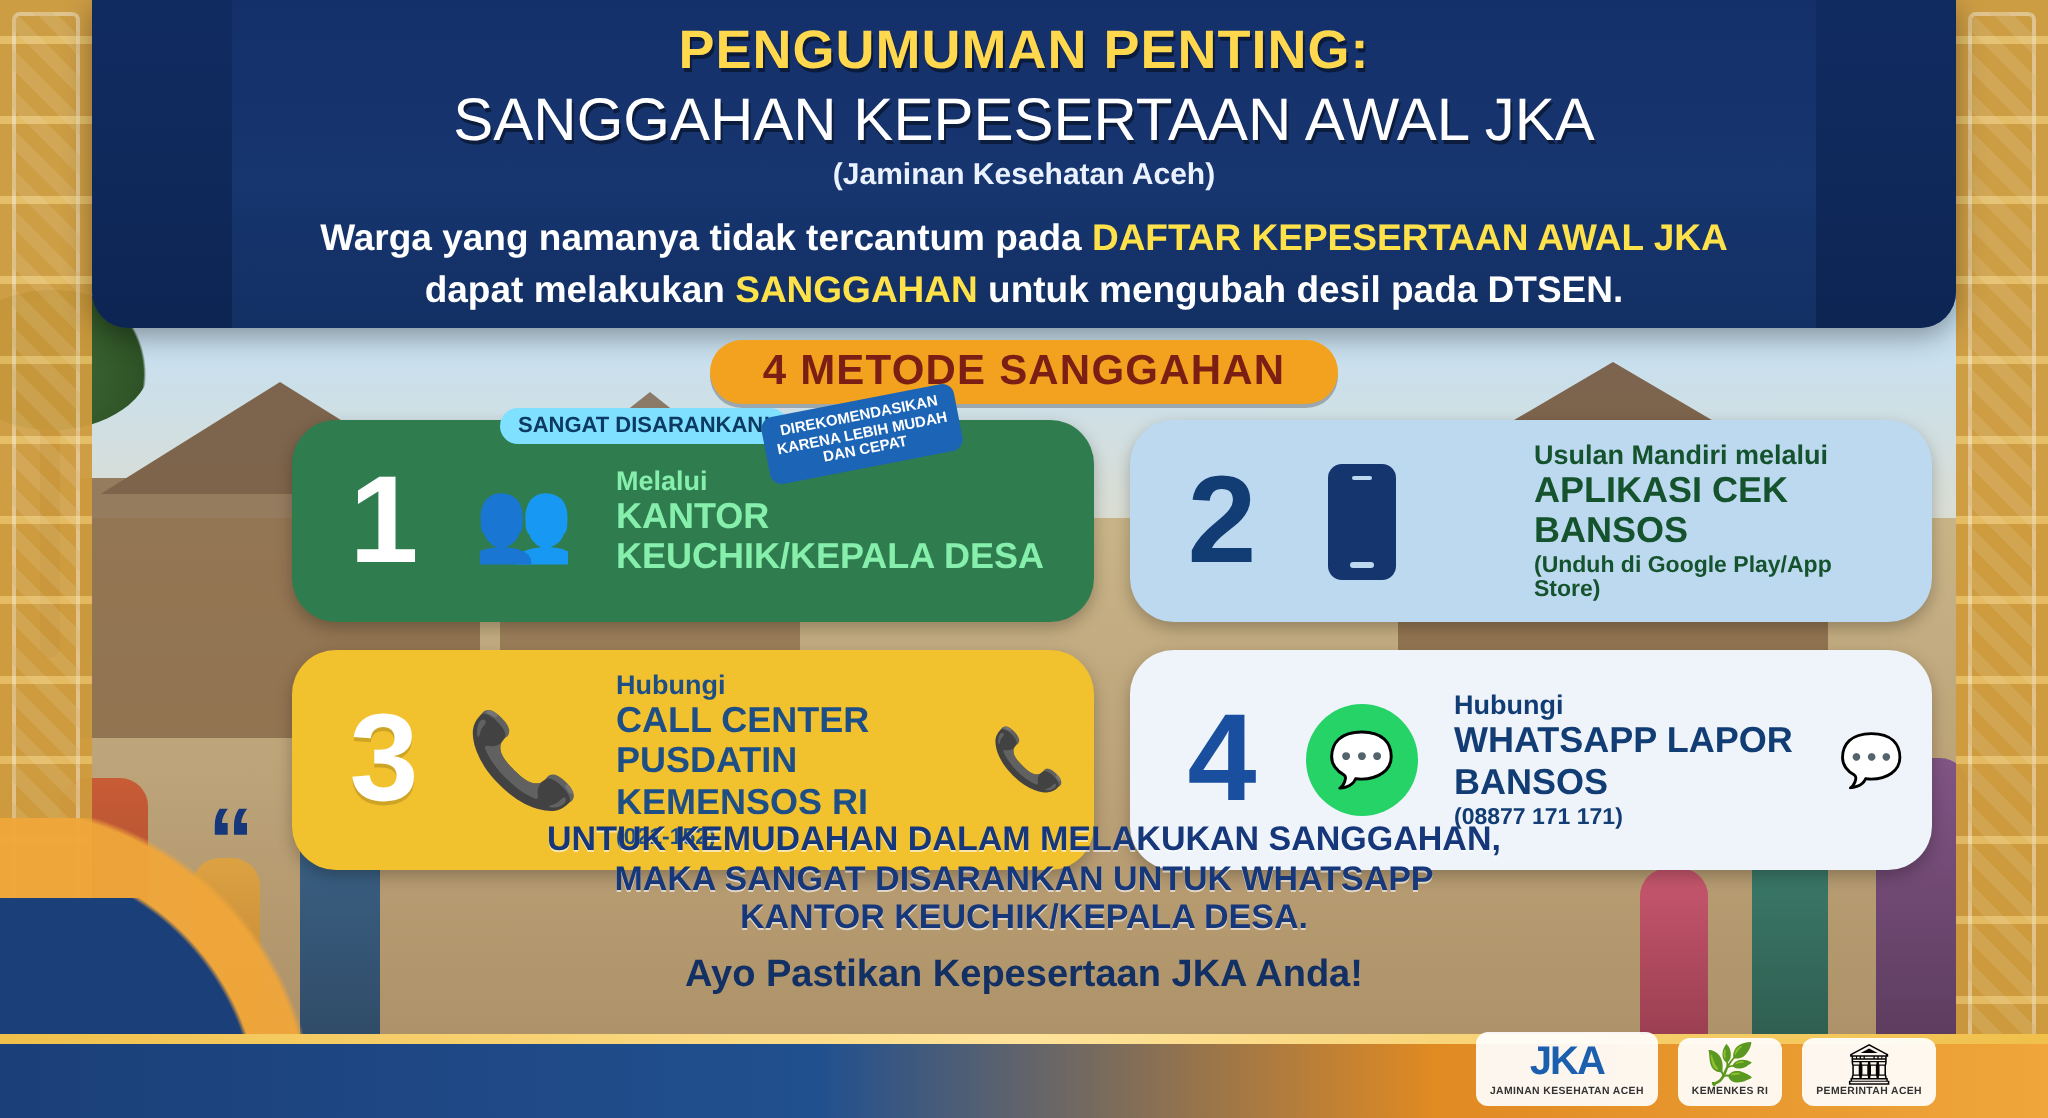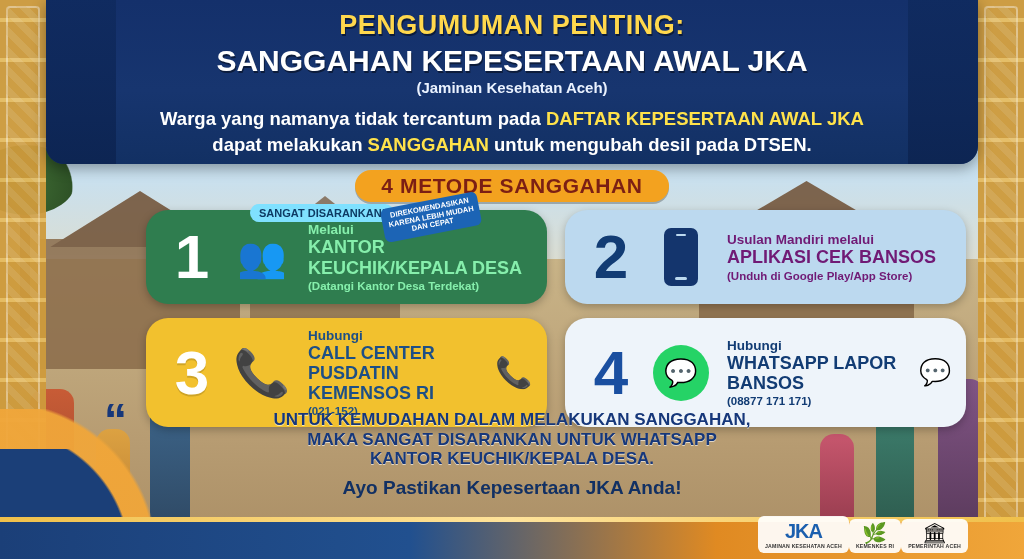--- a/index.html
+++ b/index.html
@@ -85,21 +85,21 @@
     box-shadow: 0 4px 14px rgba(0,0,0,.35);
     padding:10px 22px 0;
     text-align:center;
     color:#fff;
   }
   .header .ann {
     font-size:27px; font-weight:bold; color:#ffd84d; letter-spacing:.5px;
     text-shadow:1px 2px 0 rgba(0,0,0,.45);
   }
   .header .t1 {
-    font-size:30px; font-weight:bold; color:#ffffff; margin-top:3px;
+    font-size:30px; font-weight:normal; color:#ffffff; margin-top:3px;
     text-shadow:1px 2px 0 rgba(0,0,0,.45);
   }
   .header .t2 { font-size:15px; font-weight:bold; color:#eaf2ff; margin-top:1px;}
   .header .body {
     margin-top:10px; font-size:18.5px; line-height:1.42; color:#ffffff; font-weight:600;
   }
   .header .body b.y { color:#ffe24a; }
   .hdr-side-l, .hdr-side-r {
     position:absolute; top:0; width:70px; height:164px;
     background:linear-gradient(180deg,#0f2a5e,#0c2350);
@@ -132,21 +132,21 @@
   .num {
     font-size:62px; font-weight:bold; line-height:1; width:64px; text-align:center; flex:none;
   }
   .card.green .num { color:#ffffff; }
   .card.blue  .num { color:#123c74; }
   .card.yellow .num { color:#ffffff; text-shadow:0 2px 0 rgba(0,0,0,.15); }
   .card.white .num { color:#1a4fa0; }
   .art { flex:none; width:76px; display:flex; align-items:center; justify-content:center; }
   .txt { flex:1; padding-left:8px; }
   .card.green .txt { color:#86efac; }
-  .card.blue .txt  { color:#701a75; }
+  .card.blue .txt  { color:#14532d;margin-left:40px; }
   .card.yellow .txt{ color:#1d4f86; }
   .card.white .txt { color:#123c74; }
   .line-sm { font-size:13.5px; font-weight:600; }
   .line-lg { font-size:18px; font-weight:bold; line-height:1.12; }
   .line-xs { font-size:11.5px; font-weight:600; margin-top:2px; }
   .badge-reco {
     position:absolute; top:-6px; left:104px;
     background:#7fe1ff; color:#0d3a63; font-size:11px; font-weight:bold;
     padding:3px 9px; border-radius:9px; white-space:nowrap;
   }
@@ -180,21 +180,21 @@
     position:absolute; left:120px; right:120px; bottom:60px; text-align:center;
   }
   .bm1 { font-size:17px; font-weight:bold; color:#16377a; line-height:1.16;
          text-shadow:0 1px 0 rgba(255,255,255,.6); }
   .bm2 { font-size:19px; font-weight:bold; color:#123063; margin-top:8px; }
   .quote {
     position:absolute; left:-16px; top:-6px; font-size:46px; color:#16377a; font-weight:bold; line-height:.7;
   }
 
   
-  .logos { position:absolute; right:56px; bottom:6px; display:flex; align-items:flex-end; }
+  .logos { position:absolute; right:56px; bottom:6px; display:flex; align-items:flex-end; gap:10px; }
   .logo { background:rgba(255,255,255,.92); border-radius:6px; padding:4px 7px; text-align:center; }
   .logo .big { font-size:20px; font-weight:bold; color:#1b5fae; letter-spacing:-1px; }
   .logo .cap { font-size:5.2px; font-weight:bold; color:#333; letter-spacing:.2px; }
   .logo .mark { font-size:20px; line-height:1; }
 </style>
 </head>
 <body>
 
 <div class="poster">
 
@@ -240,21 +240,20 @@
       <div class="card green">
         <div class="badge-reco">SANGAT DISARANKAN!</div>
         <div class="badge-stamp">DIREKOMENDASIKAN<br>KARENA LEBIH MUDAH<br>DAN CEPAT</div>
         <div class="num">1</div>
         <div class="art">
           <span class="people-ic">👥</span>
         </div>
         <div class="txt">
           <div class="line-sm">Melalui</div>
           <div class="line-lg">KANTOR KEUCHIK/KEPALA DESA</div>
-          <div class="line-xs">(Datangi Kantor Desa Terdekat)</div>
         </div>
       </div>
 
       <div class="card blue">
         <div class="num">2</div>
         <div class="art">
           <div class="phone-ic"></div>
         </div>
         <div class="txt">
           <div class="line-sm">Usulan Mandiri melalui</div>

